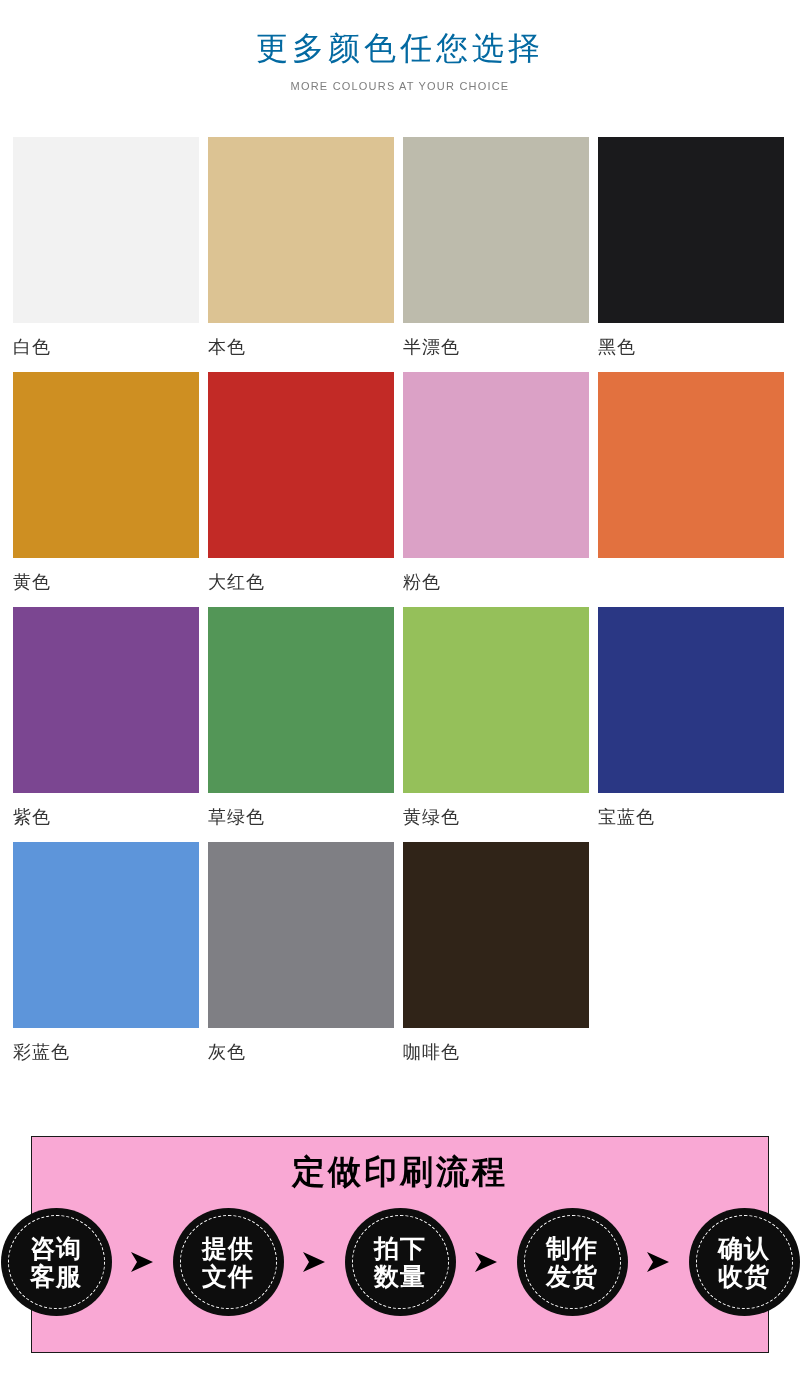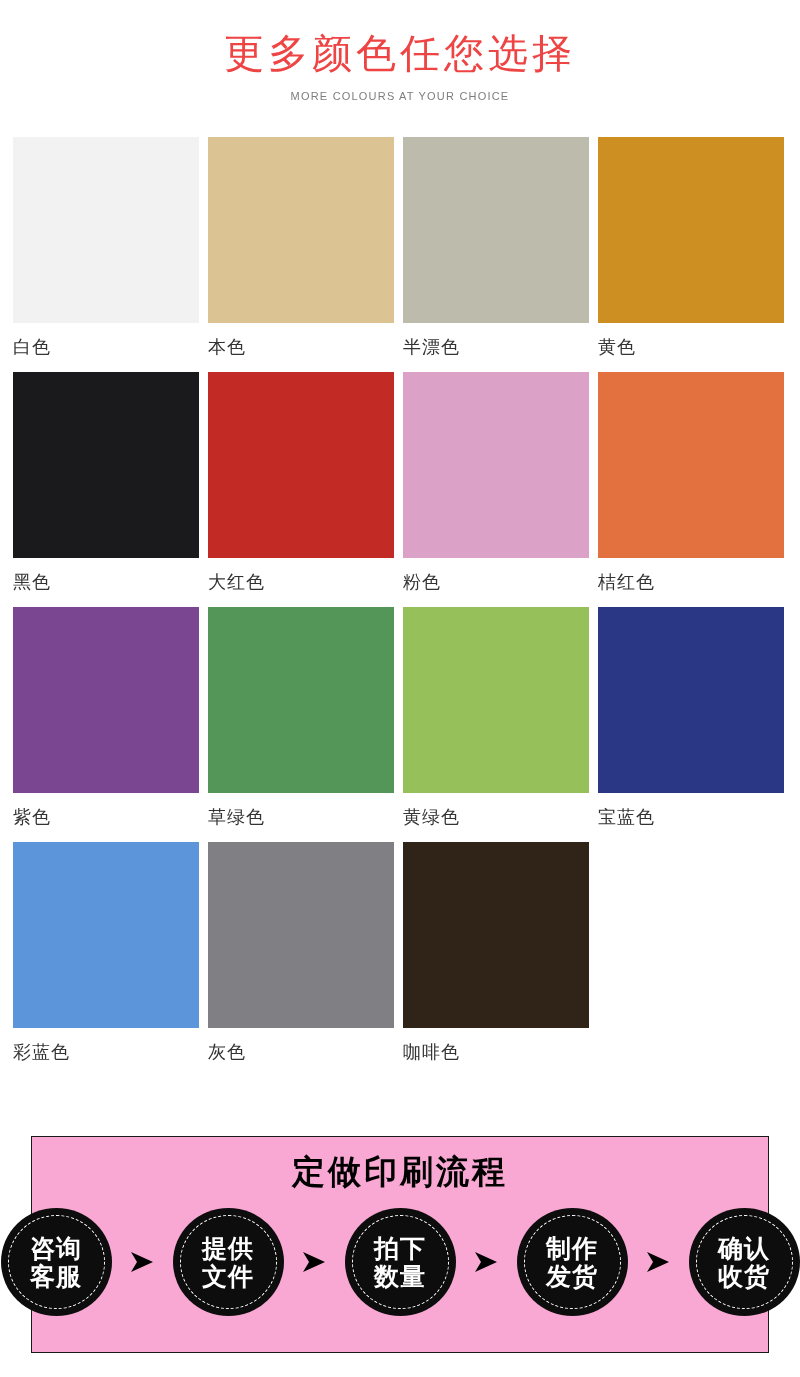--- a/index.html
+++ b/index.html
@@ -18,24 +18,24 @@
     height: 1377px;
     background: #ffffff;
   }
 
   
   .header {
     padding-top: 28px;
     text-align: center;
   }
   .main-title {
-    font-size: 40px;
+    font-size: 32px;
     font-weight: 300;
     letter-spacing: 4px;
-    color: #ef4444;
+    color: #0369a1;
     line-height: 1.25;
   }
   .sub-title {
     margin-top: 12px;
     font-size: 11px;
     letter-spacing: 1.2px;
     color: #7d7d7d;
     font-weight: 400;
   }
 
@@ -149,38 +149,37 @@
       </div>
       <div class="swatch-cell">
         <div class="swatch-chip" style="background: rgb(220, 195, 147);"></div>
         <div class="swatch-label">本色</div>
       </div>
       <div class="swatch-cell">
         <div class="swatch-chip" style="background: rgb(189, 187, 172);"></div>
         <div class="swatch-label">半漂色</div>
       </div>
       <div class="swatch-cell">
+        <div class="swatch-chip" style="background: rgb(26, 26, 28);"></div>
+        <div class="swatch-label">黑色</div>
+      </div>
+      <div class="swatch-cell">
         <div class="swatch-chip" style="background: rgb(206, 143, 34);"></div>
         <div class="swatch-label">黄色</div>
       </div>
       <div class="swatch-cell">
-        <div class="swatch-chip" style="background: rgb(26, 26, 28);"></div>
-        <div class="swatch-label">黑色</div>
-      </div>
-      <div class="swatch-cell">
         <div class="swatch-chip" style="background: rgb(194, 42, 38);"></div>
         <div class="swatch-label">大红色</div>
       </div>
       <div class="swatch-cell">
         <div class="swatch-chip" style="background: rgb(219, 161, 198);"></div>
         <div class="swatch-label">粉色</div>
       </div>
       <div class="swatch-cell">
         <div class="swatch-chip" style="background: rgb(226, 113, 63);"></div>
-        <div class="swatch-label">桔红色</div>
       </div>
       <div class="swatch-cell">
         <div class="swatch-chip" style="background: rgb(123, 70, 145);"></div>
         <div class="swatch-label">紫色</div>
       </div>
       <div class="swatch-cell">
         <div class="swatch-chip" style="background: rgb(83, 150, 87);"></div>
         <div class="swatch-label">草绿色</div>
       </div>
       <div class="swatch-cell">

